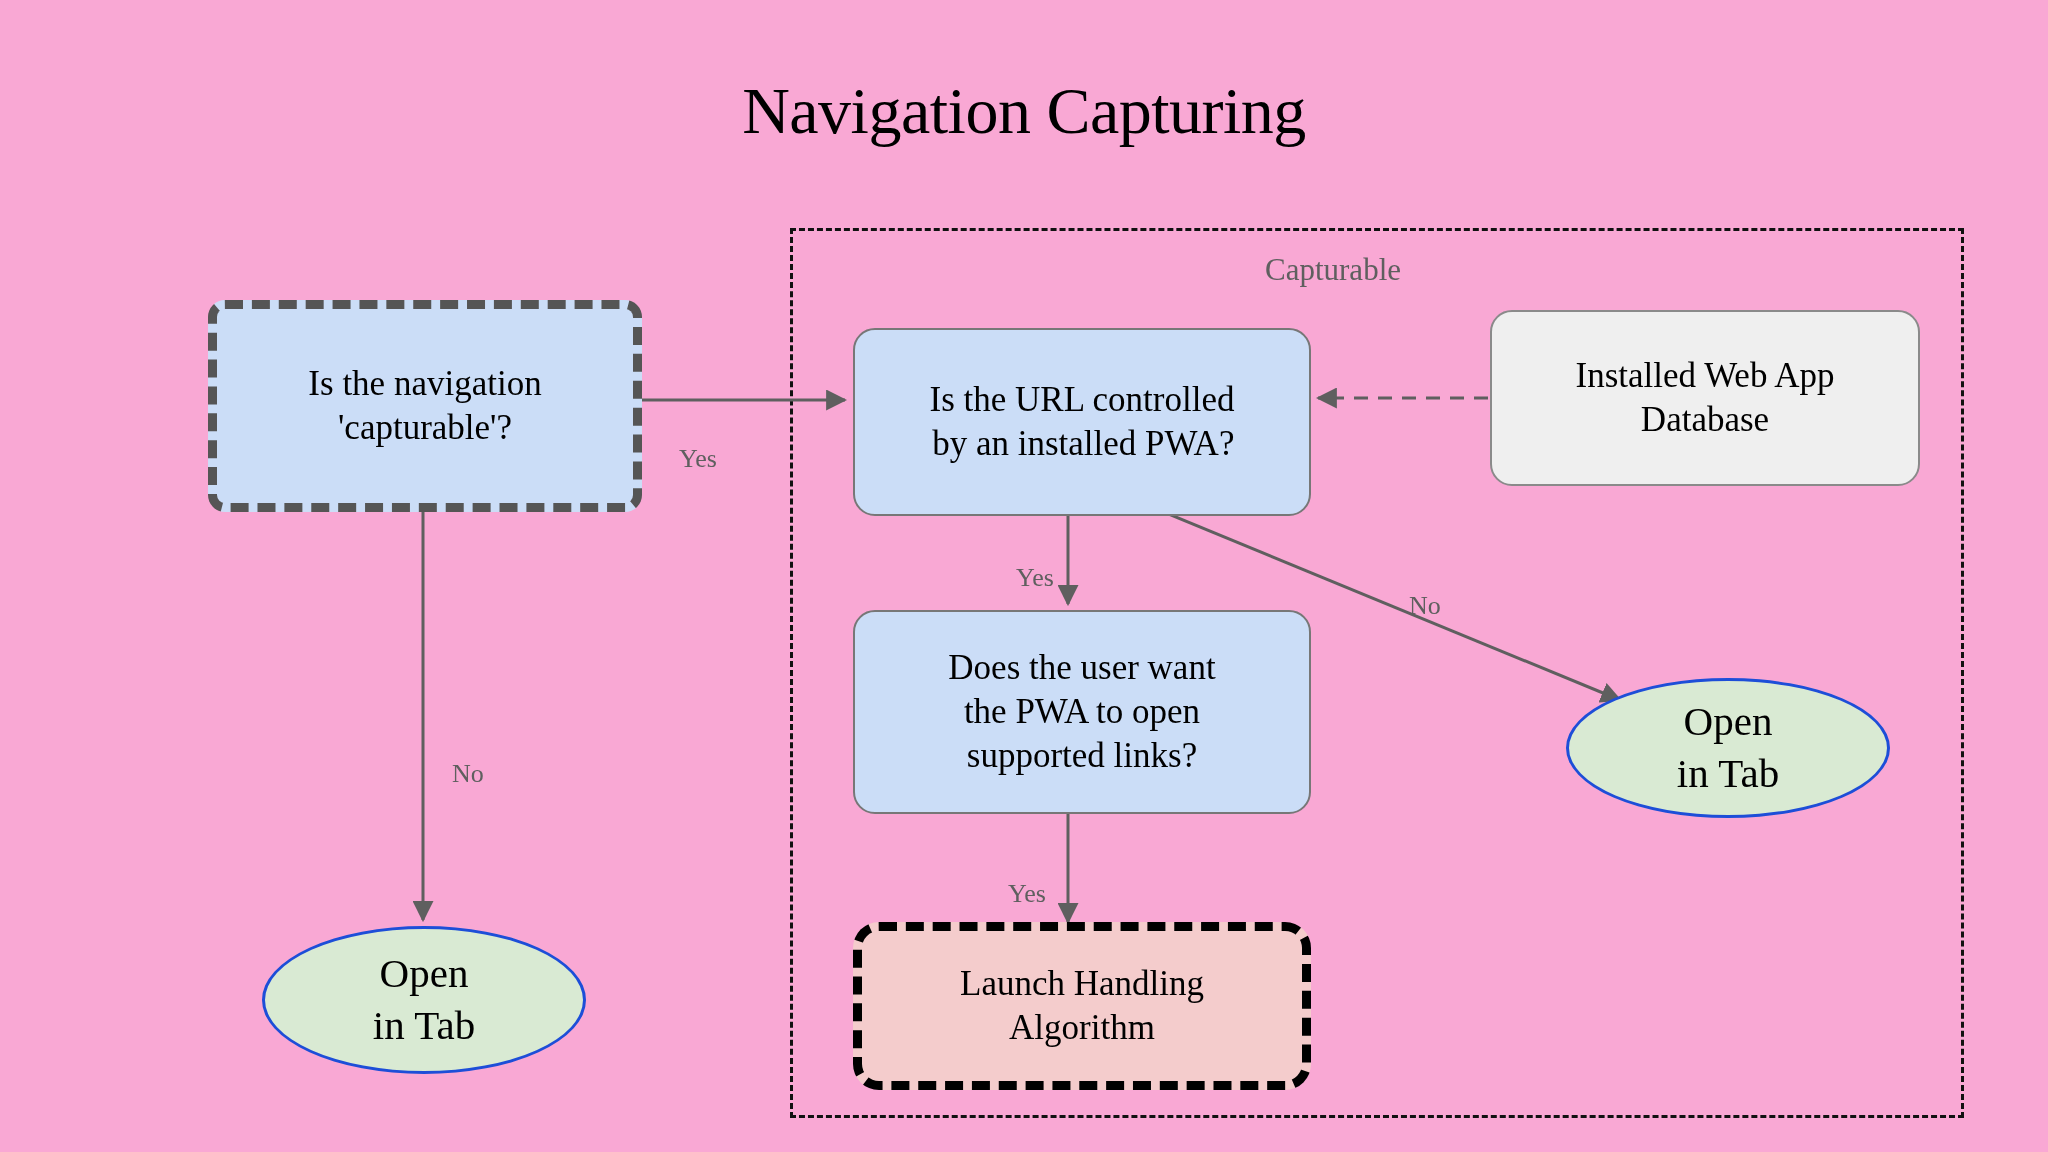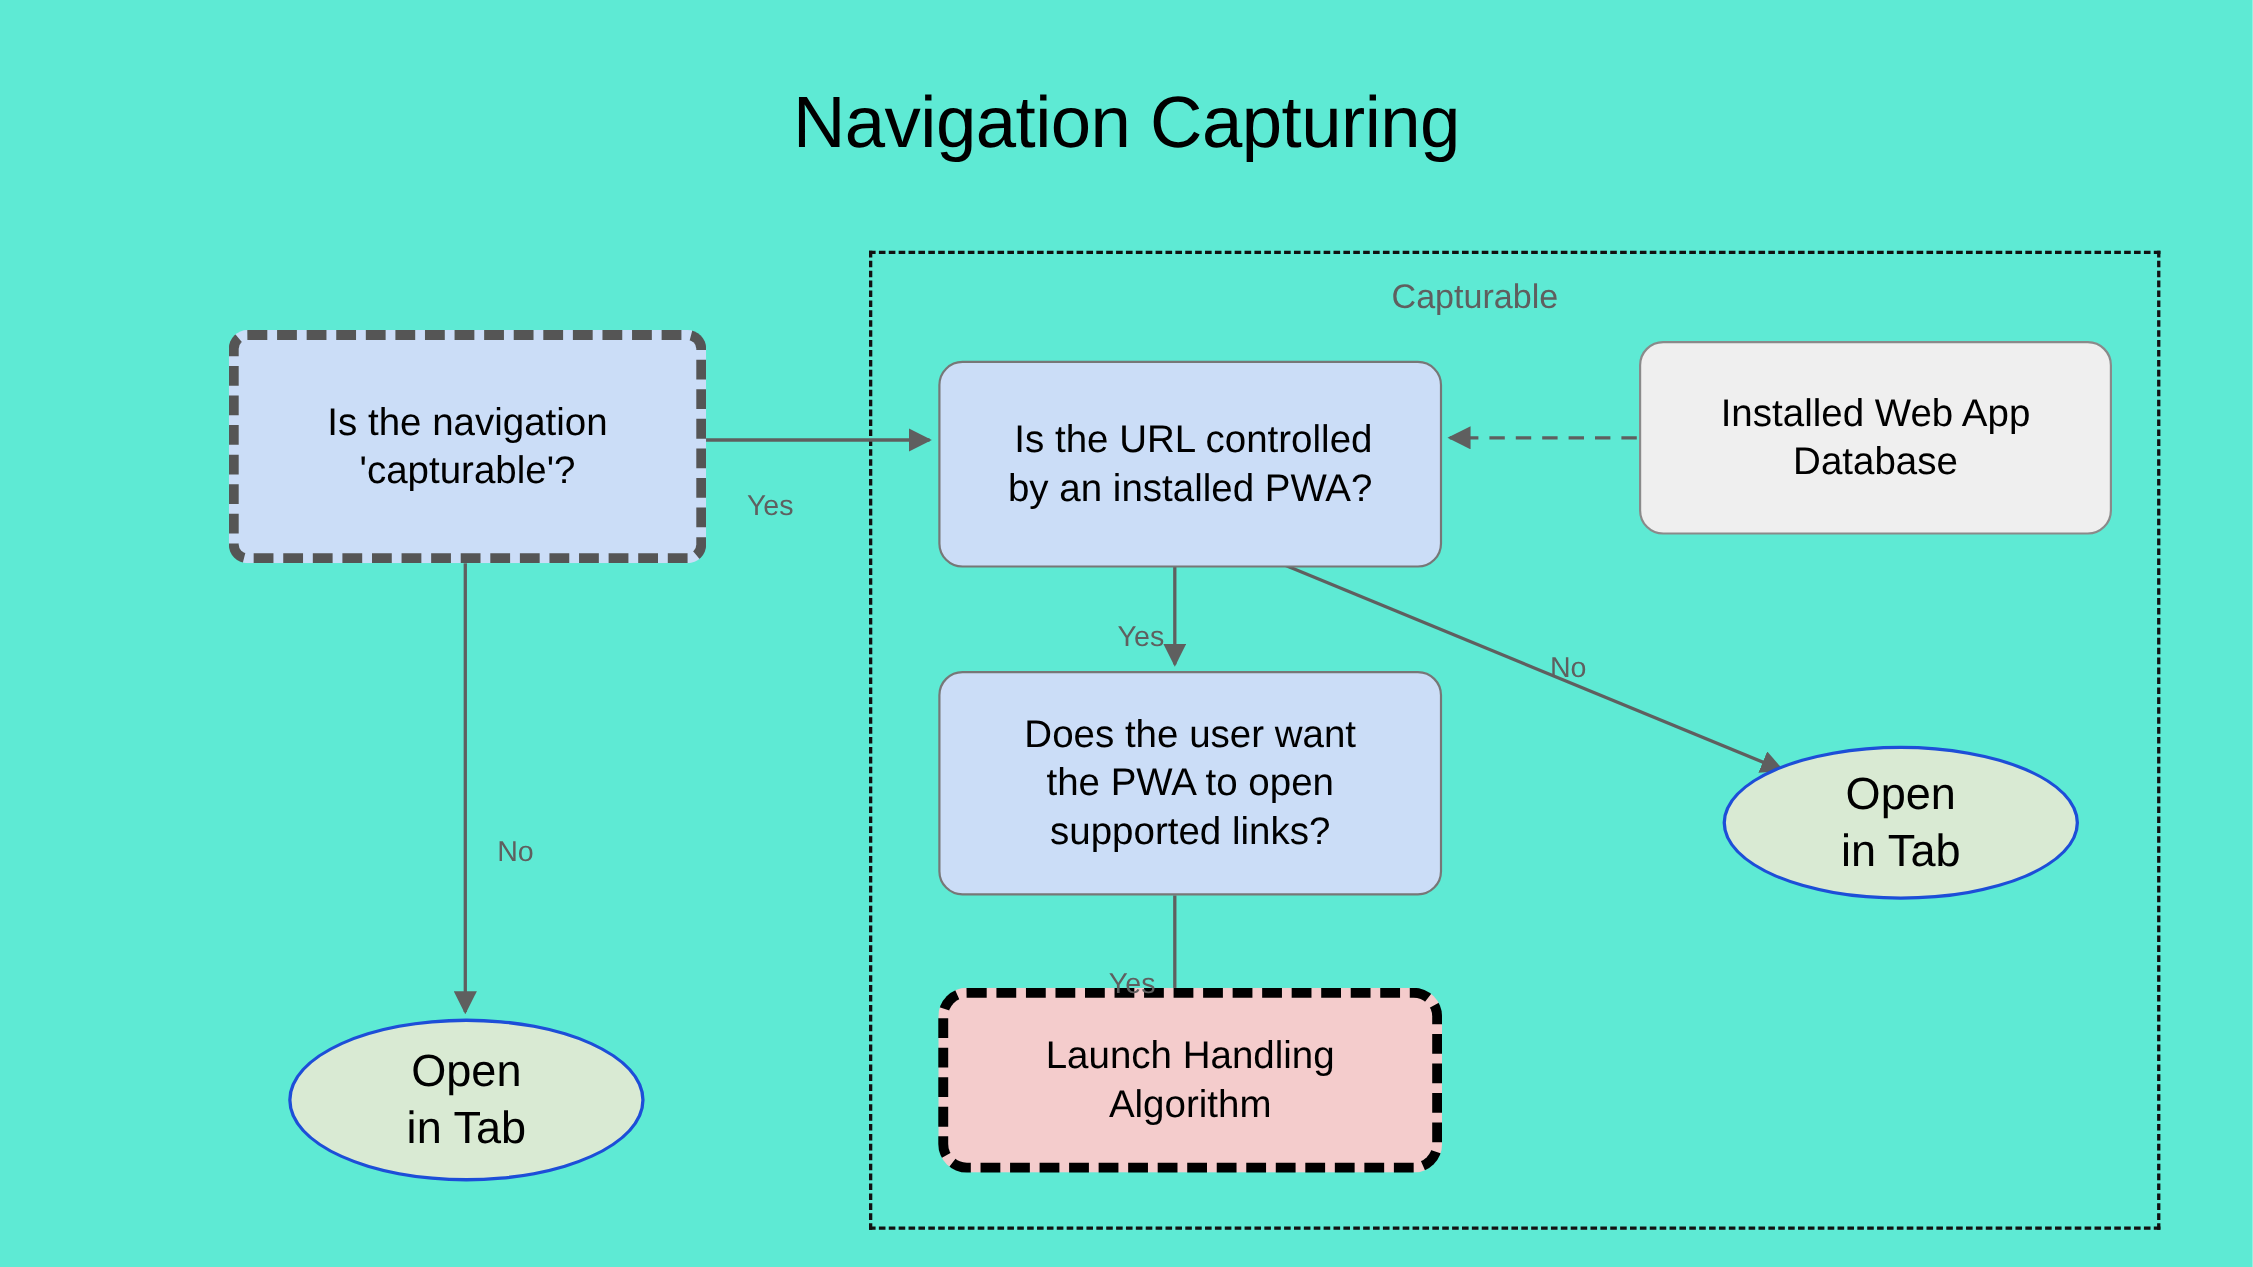--- a/index.html
+++ b/index.html
@@ -4,23 +4,23 @@
 <style>
   html, body {
     margin: 0;
     padding: 0;
     background: #ffffff;
   }
   #stage {
     position: relative;
     width: 2048px;
     height: 1152px;
-    background: #5eead4;
+    background: #f9a8d4;
     overflow: hidden;
-    font-family: Liberation Sans, sans-serif;
+    font-family: Liberation Serif, serif;
   }
 
   
   .diagram-title {
     position: absolute;
     left: 0;
     top: 78px;
     width: 2048px;
     text-align: center;
     font-size: 66px;
@@ -161,21 +161,21 @@
   <div class="node node-rect n-decision" style="left:853px; top:328px; width:458px; height:188px;text-align:right;">Is the URL controlled
 by an installed PWA?</div>
 
   <div class="node node-rect n-datastore" style="left:1490px; top:310px; width:430px; height:176px;">Installed Web App
 Database</div>
 
   <div class="node node-rect n-decision" style="left:853px; top:610px; width:458px; height:204px;">Does the user want
 the PWA to open
 supported links?</div>
 
-  <div class="node node-rect n-terminal-dashed" style="left:853px; top:898px; width:458px; height:168px;">Launch Handling
+  <div class="node node-rect n-terminal-dashed" style="left:853px; top:922px; width:458px; height:168px;">Launch Handling
 Algorithm</div>
 
   <div class="node n-ellipse" style="left:262px; top:926px; width:324px; height:148px;">Open
 in Tab</div>
 
   <div class="node n-ellipse" style="left:1566px; top:678px; width:324px; height:140px;">Open
 in Tab</div>
 
   <div class="edge-label" style="left:679px; top:427px;">Yes</div>
 

